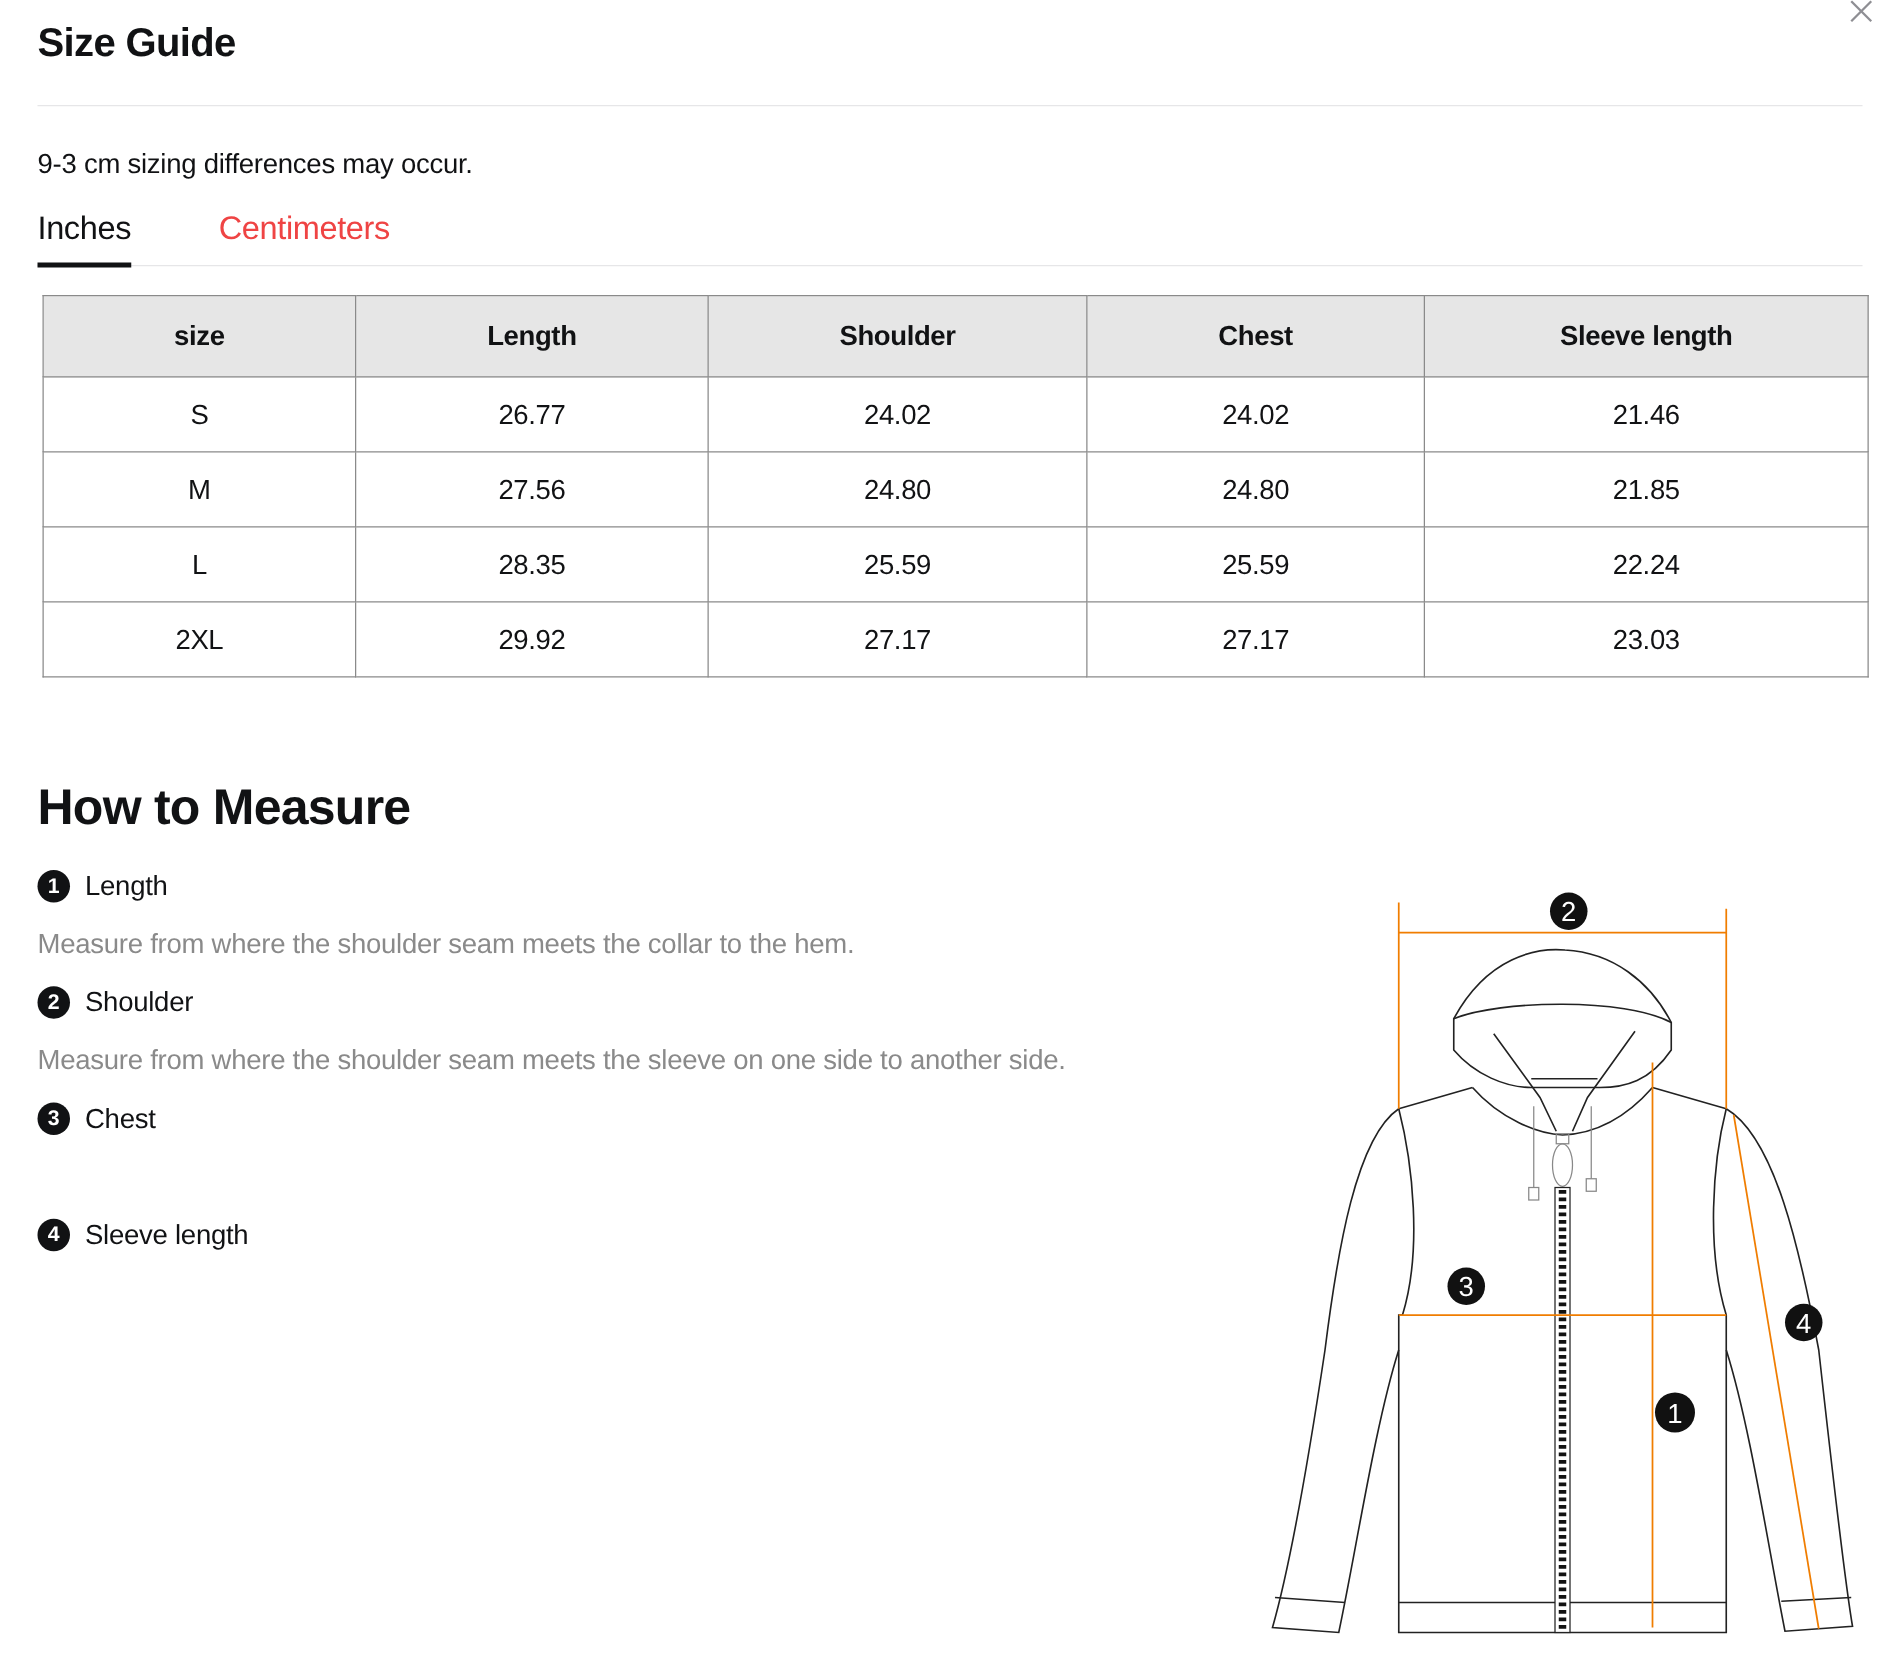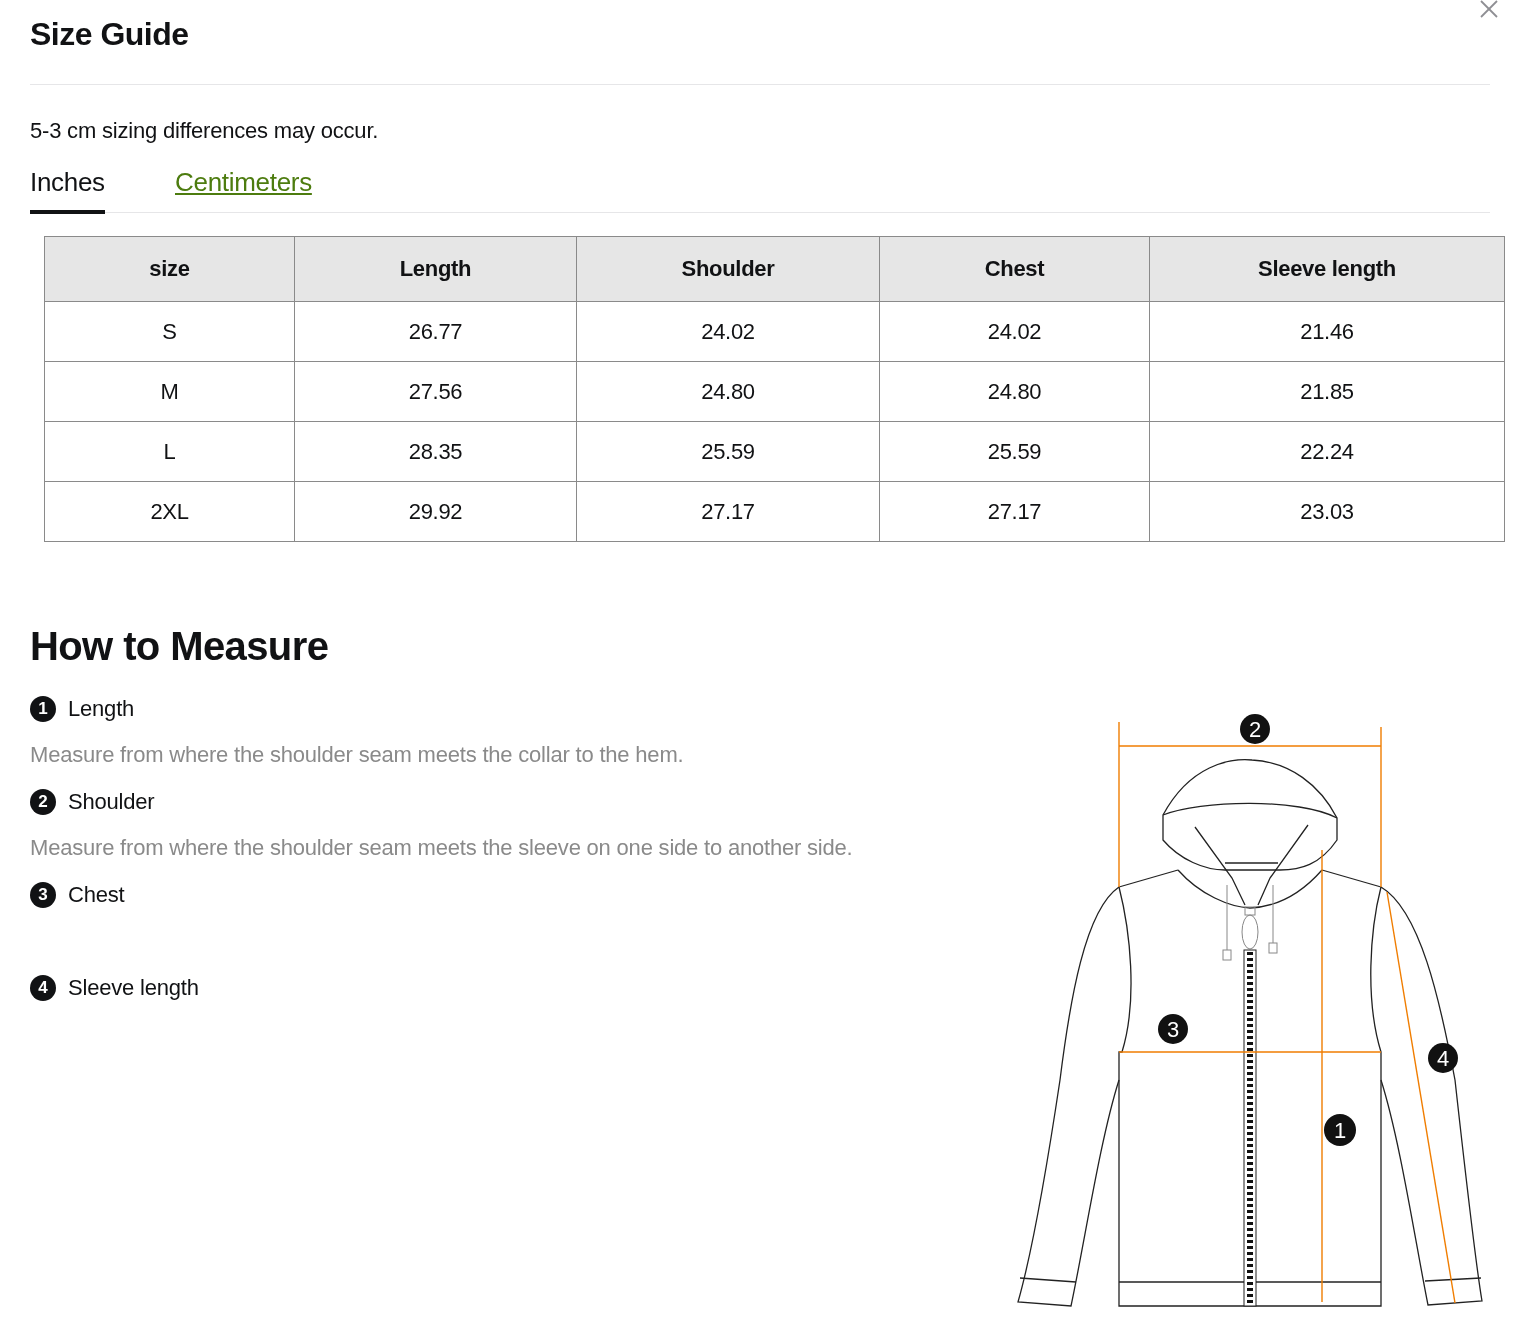--- a/index.html
+++ b/index.html
@@ -29,24 +29,24 @@
       border-bottom: 1px solid #e6e6e8;
     }
     .tab {
       position: absolute; top: 0; height: 49px; font-size: 26px; letter-spacing: -0.3px;
       cursor: pointer; line-height: 36px;
     }
     .tab.active { left: 0; color: #111214; }
     .tab.active::after {
       content: ""; position: absolute; left: 0; right: 0; bottom: -1px; height: 4px; background: #111214;
     }
-    .tab.inactive { left: 145px; color: #4d7c0f; text-decoration: underline; }
+    .tab.inactive { left: 145px; color: #ef4444; }
 
     table.size-table {
-      position: absolute; left: 44px; top: 236px; width: 1460px;
+      position: absolute; left: 34px; top: 236px; width: 1460px;
       border-collapse: collapse; table-layout: fixed;
     }
     .size-table th, .size-table td {
       border: 1px solid #8a8a8a; text-align: center; font-size: 22px; letter-spacing: -0.3px;
     }
     .size-table th {
       background: #e6e6e6; height: 65px; font-weight: 700; color: #111214;
     }
     .size-table td { height: 60px; color: #111214; font-weight: 400; }
 
@@ -76,21 +76,21 @@
 
 <div class="close-btn">
   <svg viewBox="0 0 22 22">
     <line x1="3" y1="3" x2="19" y2="19" stroke="#8e8e93" stroke-width="1.8"></line>
     <line x1="19" y1="3" x2="3" y2="19" stroke="#8e8e93" stroke-width="1.8"></line>
   </svg>
 </div>
 
 <div class="title">Size Guide</div>
 <div class="title-divider"></div>
-<div class="notice">5-3 cm sizing differences may occur.</div>
+<div class="notice">9-3 cm sizing differences may occur.</div>
 
 <div class="tabs">
   <div class="tab active">Inches</div>
   <div class="tab inactive">Centimeters</div>
 </div>
 
 <table class="size-table">
   <colgroup>
     <col style="width:250px">
       <col style="width:282px">

